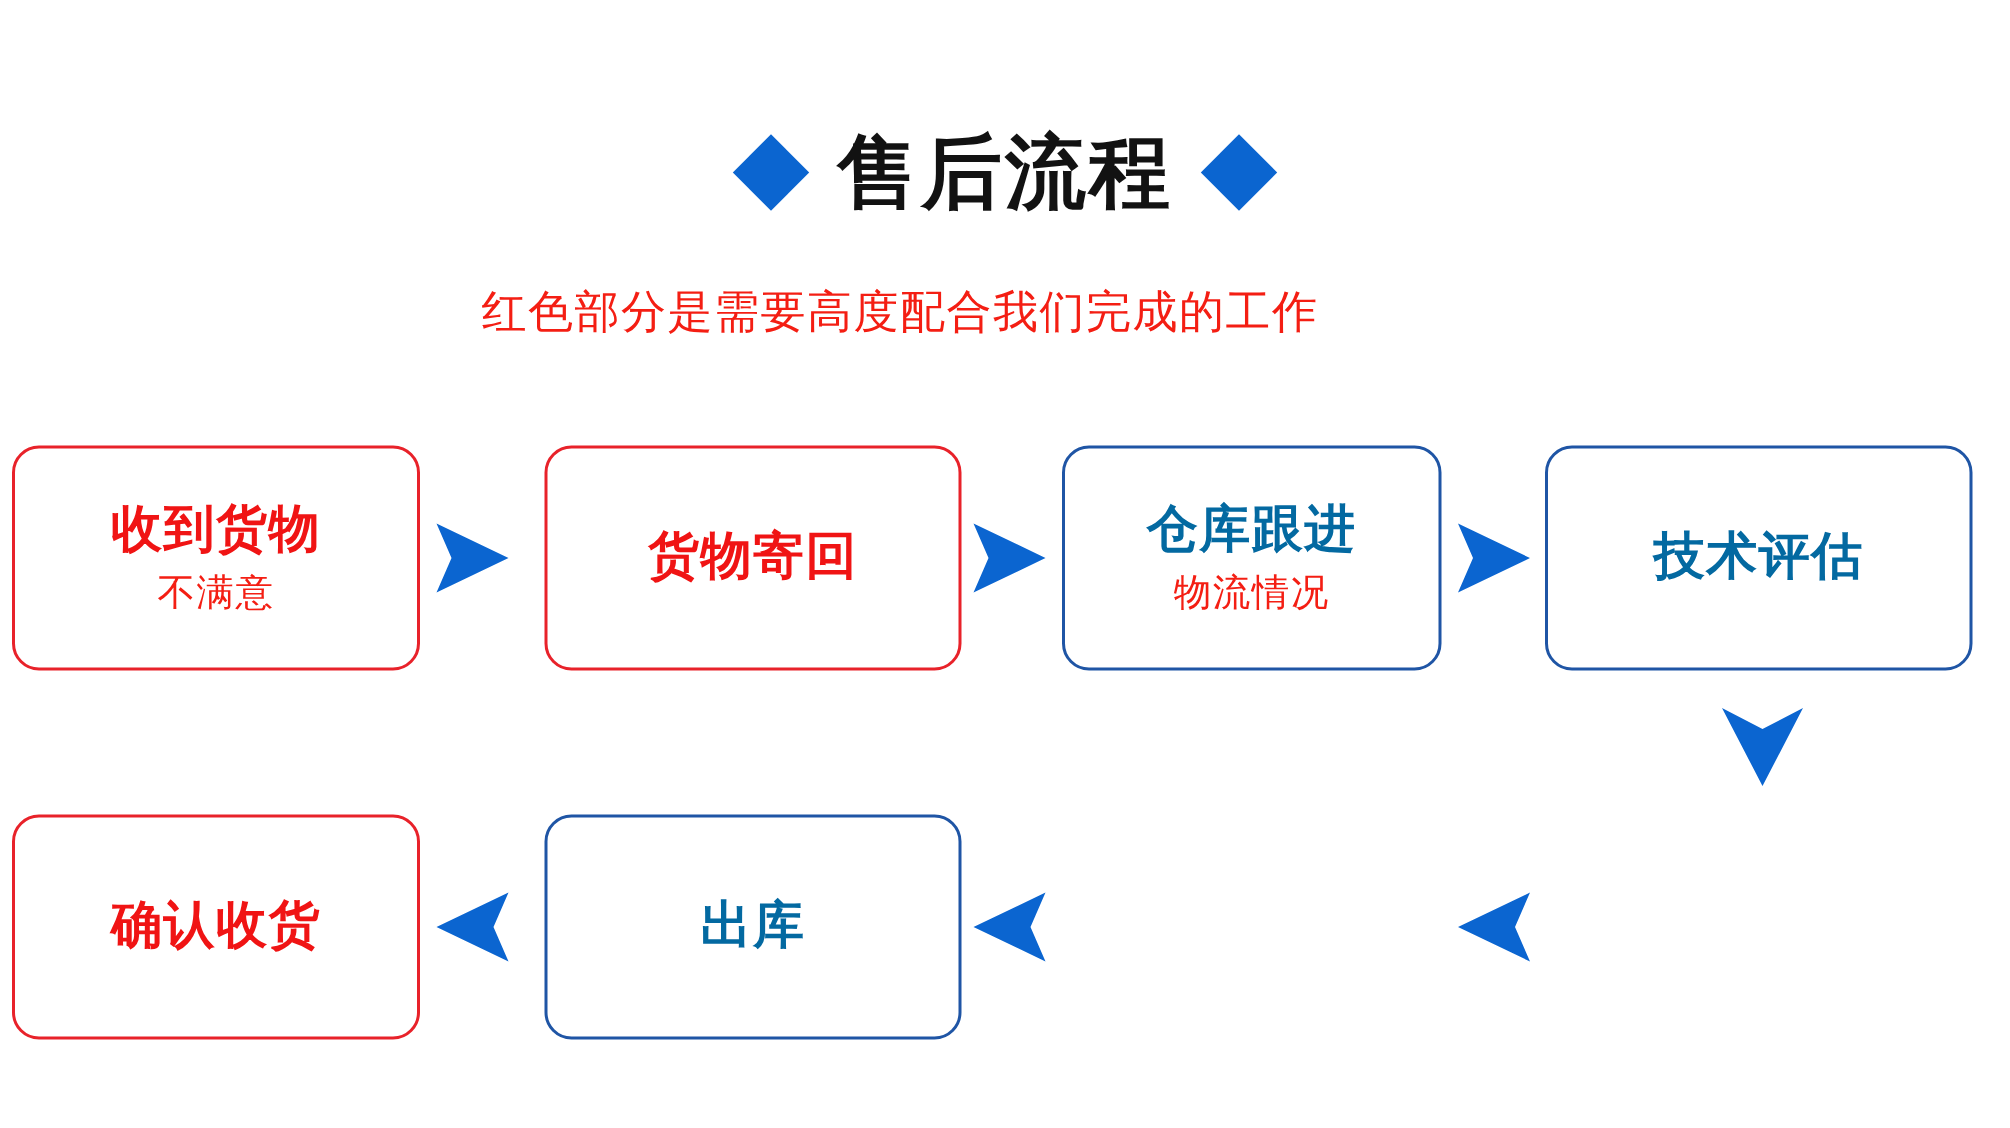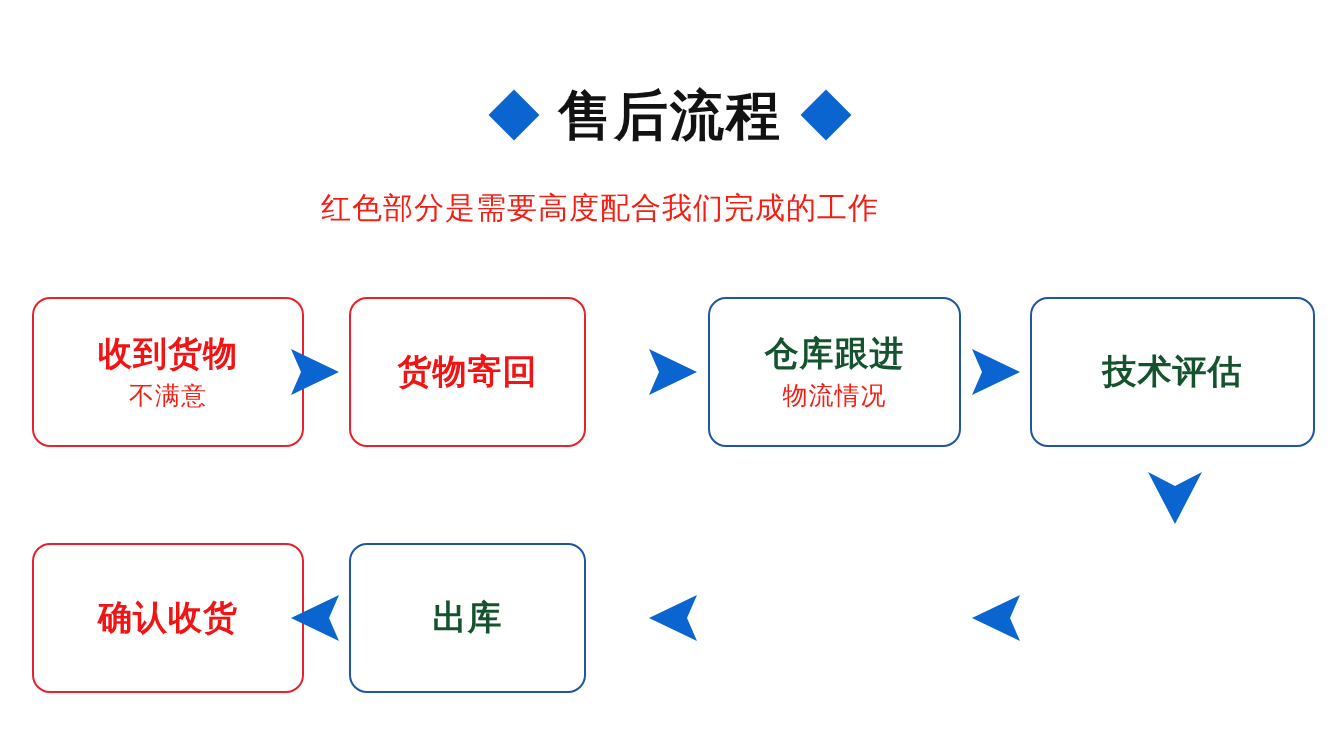--- a/index.html
+++ b/index.html
@@ -84,34 +84,34 @@
   .node.blue  { border: 2px solid #1F55A5; }
 
   .node-title {
     font-size: 34px;
     font-weight: 700;
     line-height: 1.05;
     letter-spacing: 1px;
     white-space: nowrap;
   }
   .node-title.red   { color: #F01414; }
-  .node-title.black { color: #14532d; }
+  .node-title.black { color: #0369a1; }
 
   .node-sub {
     font-size: 25px;
     font-weight: 400;
     color: #F41E13;
     line-height: 1.05;
     letter-spacing: 1px;
     white-space: nowrap;
   }
 
   
-  .col-1 { left: 8px;    width: 272px; margin-left: 24px; }
-  .col-2 { left: 349px;  width: 237px; }
+  .col-1 { left: 8px;    width: 272px; }
+  .col-2 { left: 363px;  width: 278px; }
   .col-3 { left: 708px;  width: 253px; }
   .col-4 { left: 1030px; width: 285px; }
 
   
   .arrow {
     position: absolute;
     top: 44px;
     width: 62px;
     height: 62px;
   }

